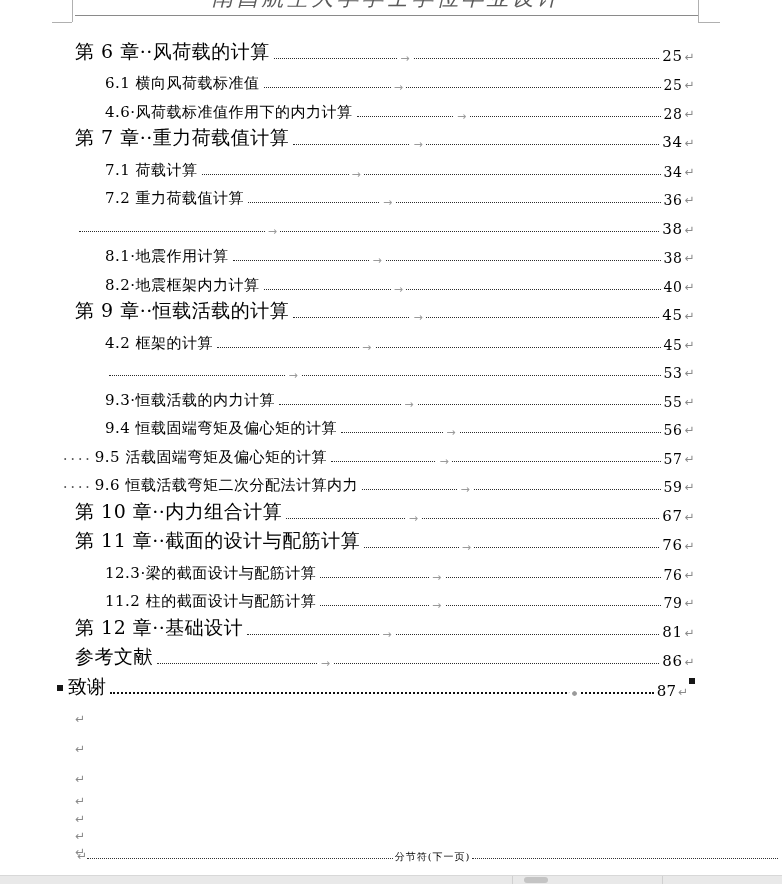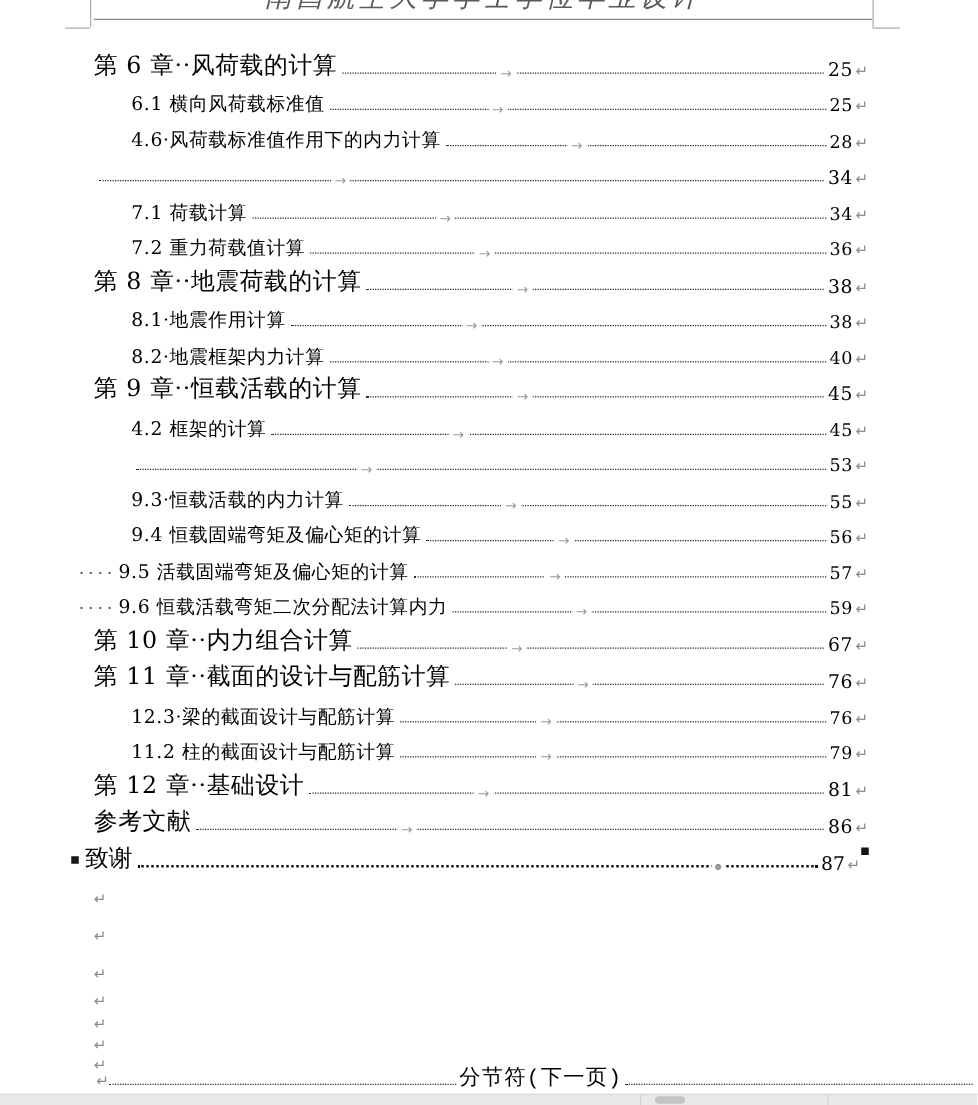--- a/index.html
+++ b/index.html
@@ -50,21 +50,21 @@
   
   .empties { position:absolute; top:712px; left:75px; }
   .emptyp { height:14px; line-height:14px; }
   .emptyp .pilcrow { margin-left:0; }
   .g16 { margin-bottom:16px; } .g8 { margin-bottom:8px; }
   .g4 { margin-bottom:4px; }  .g3 { margin-bottom:3px; } .g2 { margin-bottom:2px; }
 
   .sectionbreak { position:absolute; top:850px; left:75px; right:4px;
                   display:flex; align-items:flex-end; }
   .sb-dots { flex:1; border-bottom:1px dotted #333; margin-bottom:5px; }
-  .sb-text { font-size:17px; padding:0 2px; letter-spacing:1px;font-family:Liberation Mono, monospace; }
+  .sb-text { font-size:10px; padding:0 2px; letter-spacing:1px; }
 
   
   .bottombar { position:absolute; left:0; bottom:0; width:782px; height:9px;
                background:#e9e9e9; border-top:1px solid #d8d8d8; }
   .bb-div { position:absolute; top:0; width:1px; height:9px; background:#d0d0d0; }
   .bb-div.d1 { left:512px; } .bb-div.d2 { left:662px; }
   .bb-thumb { position:absolute; left:524px; top:1px; width:24px; height:6px;
               border-radius:3px; background:#c4c4c4; }
 </style>
 </head>
@@ -102,20 +102,21 @@
     <div class="row sub">
       <span class="label">4.6·风荷载标准值作用下的内力计算</span>
       <span class="leader">
           <span class="tabmark">→</span>
         </span>
       <span class="pagenum">28</span>
       <span class="pilcrow">↵</span>
     </div>
 
     <div class="row chapter">
+      <span class="label">第 7 章··重力荷载值计算</span>
       <span class="leader">
           <span class="tabmark">→</span>
         </span>
       <span class="pagenum">34</span>
       <span class="pilcrow">↵</span>
     </div>
     <div class="row sub">
       <span class="label">7.1 荷载计算</span>
       <span class="leader">
           <span class="tabmark">→</span>
@@ -126,21 +127,20 @@
     <div class="row sub">
       <span class="label">7.2 重力荷载值计算</span>
       <span class="leader">
           <span class="tabmark">→</span>
         </span>
       <span class="pagenum">36</span>
       <span class="pilcrow">↵</span>
     </div>
 
     <div class="row chapter">
-      <span class="label">第 8 章··地震荷载的计算</span>
       <span class="leader">
           <span class="tabmark">→</span>
         </span>
       <span class="pagenum">38</span>
       <span class="pilcrow">↵</span>
     </div>
     <div class="row sub">
       <span class="label">8.1·地震作用计算</span>
       <span class="leader">
           <span class="tabmark">→</span>

